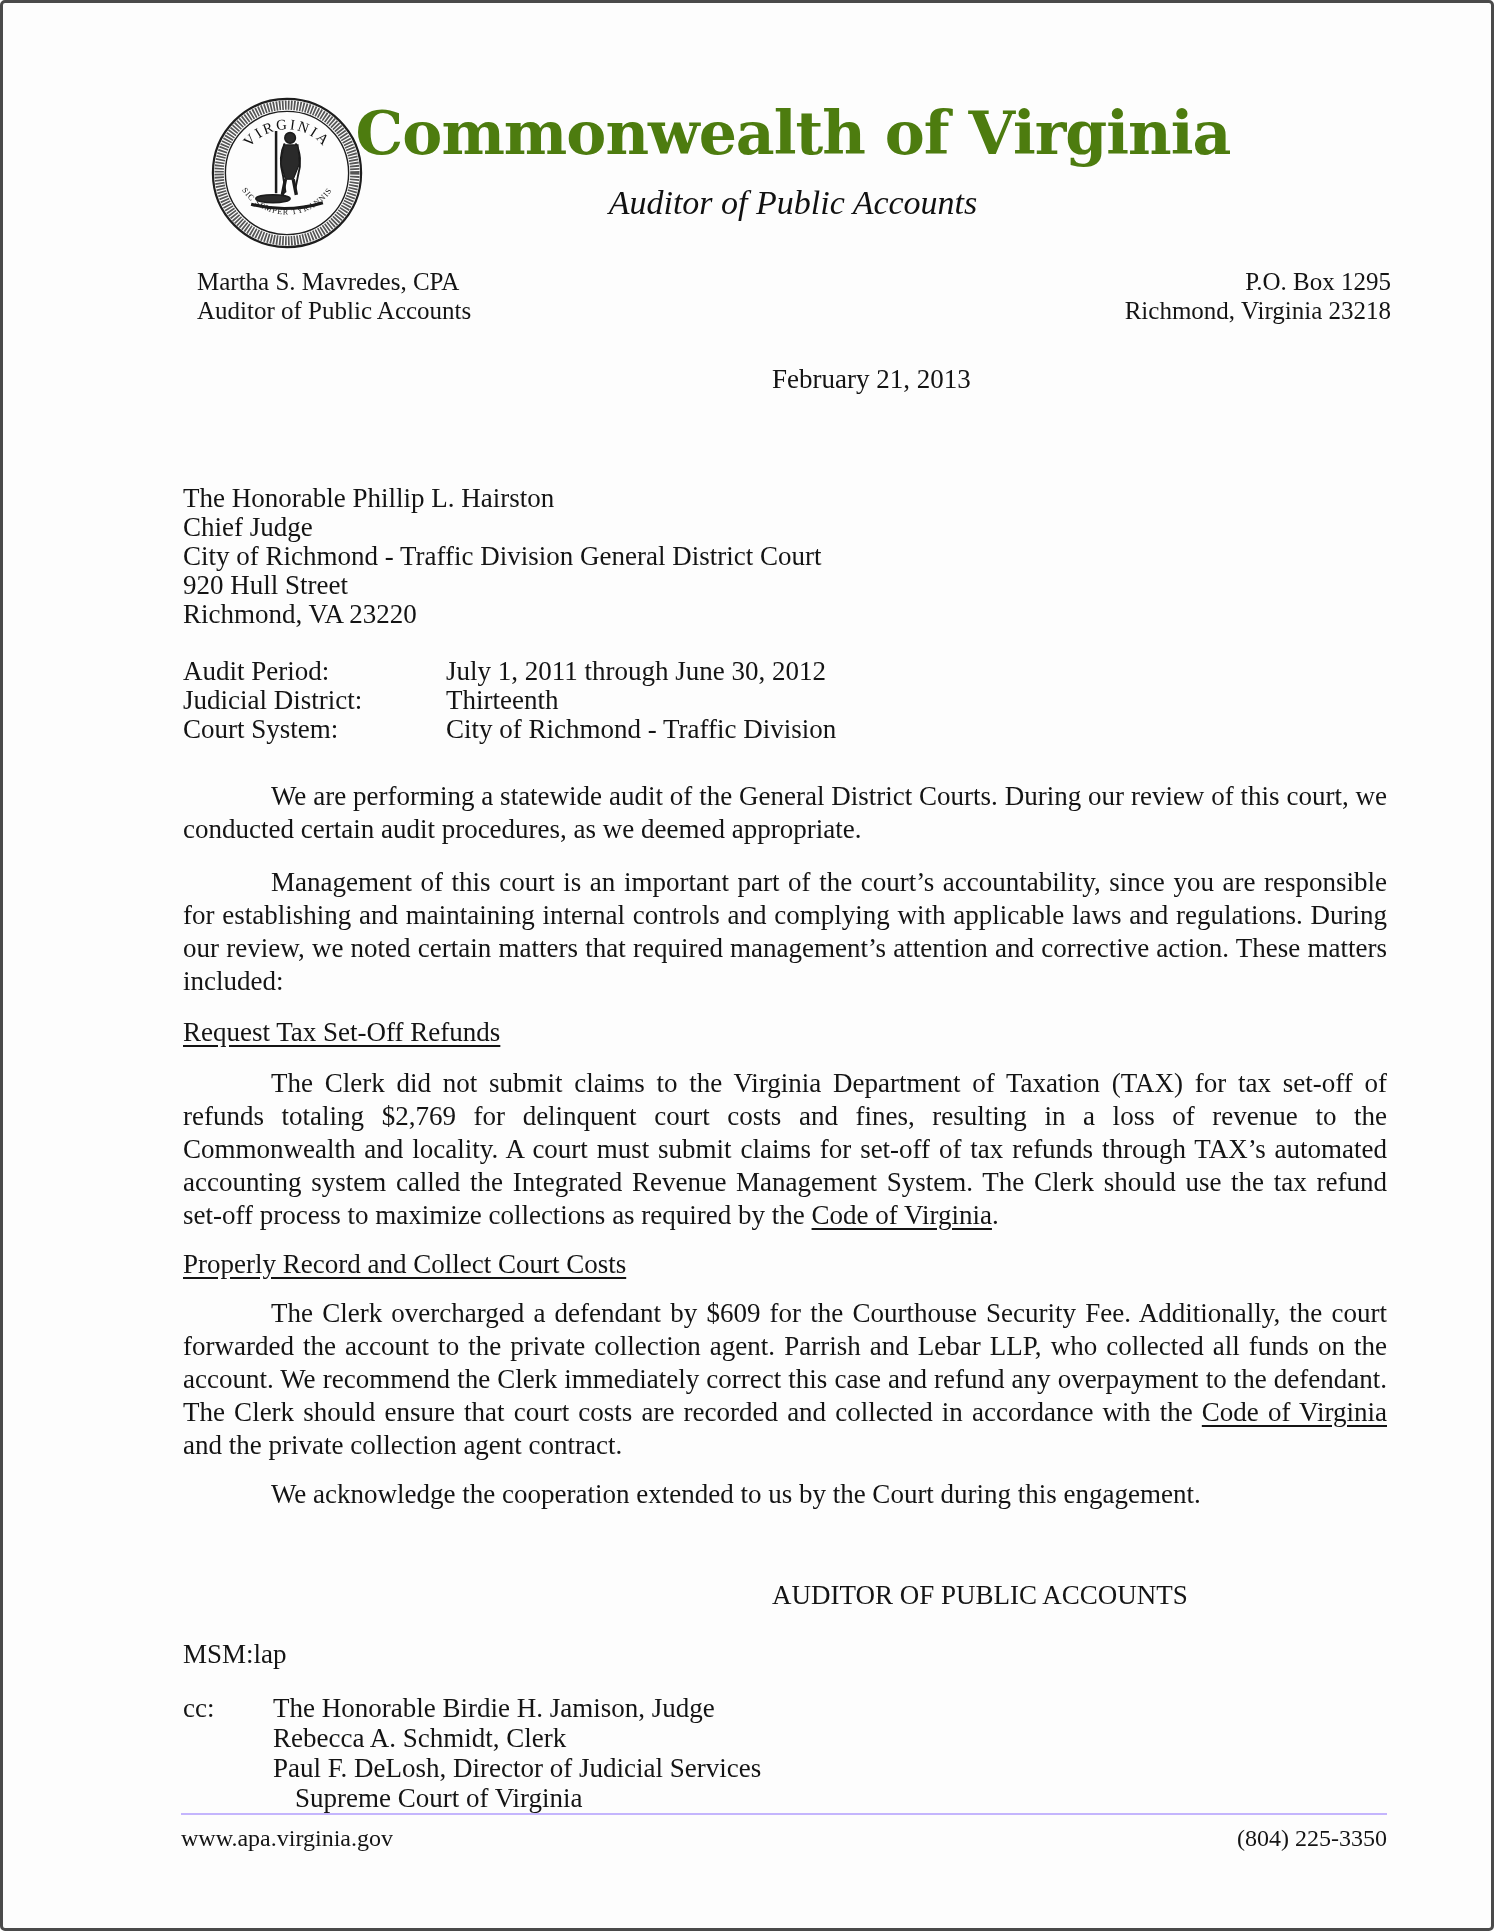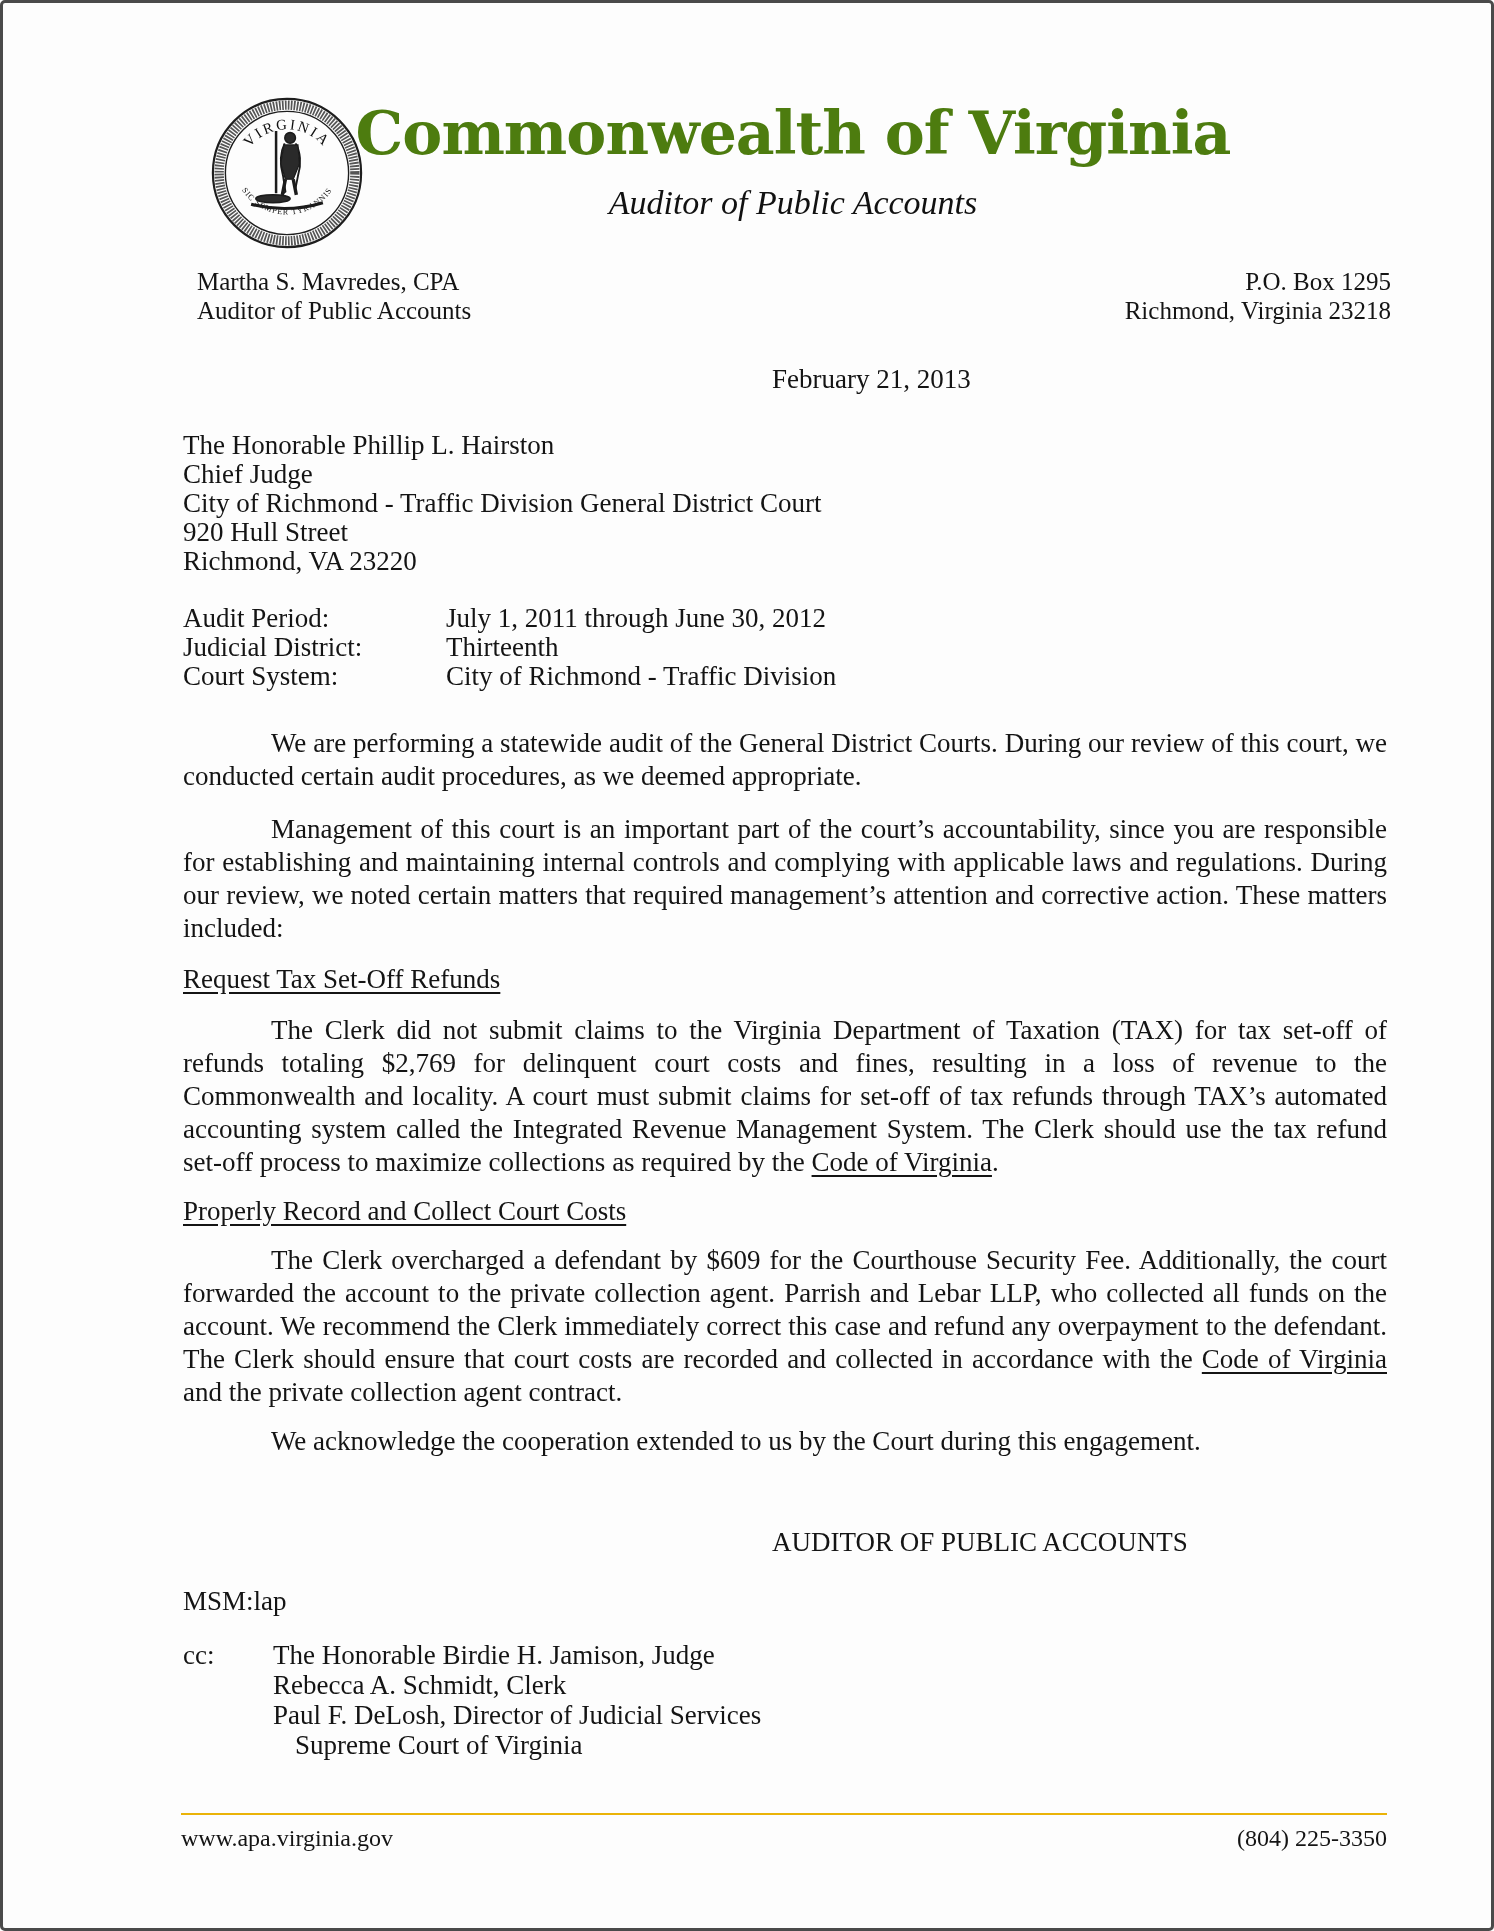--- a/index.html
+++ b/index.html
@@ -65,21 +65,21 @@
   
   .letter {
     position: absolute;
     left: 180px;
     top: 360px;
     width: 1204px;
     font-size: 27px;
     line-height: 33px;
   }
   .date-line { padding-left: 589px; }
-  .recipient { margin-top: 35px; line-height: 29px; }
+  .recipient { margin-top: 88px; line-height: 29px; }
   .audit-info { margin-top: 28px; line-height: 29px; }
   .audit-row .label { display: inline-block; width: 263px; }
   .para {
     margin-top: 20px;
     text-align: justify;
     text-indent: 88px;
   }
   .para.first { margin-top: 36px; }
   .section-heading {
     margin-top: 18px;
@@ -96,21 +96,21 @@
   .cc-block { margin-top: 22px; line-height: 30px; display: flex; }
   .cc-label { width: 90px; }
   .cc-extra-indent { padding-left: 22px; }
 
   
   .footer {
     position: absolute;
     left: 178px;
     right: 104px;
     top: 1810px;
-    border-top: 2px solid #eab308;
+    border-top: 2px solid #c4b5fd;
     padding-top: 9px;
     display: flex;
     justify-content: space-between;
     font-size: 24px;
     line-height: 28px;
   }
 </style>
 </head>
 <body>
 

